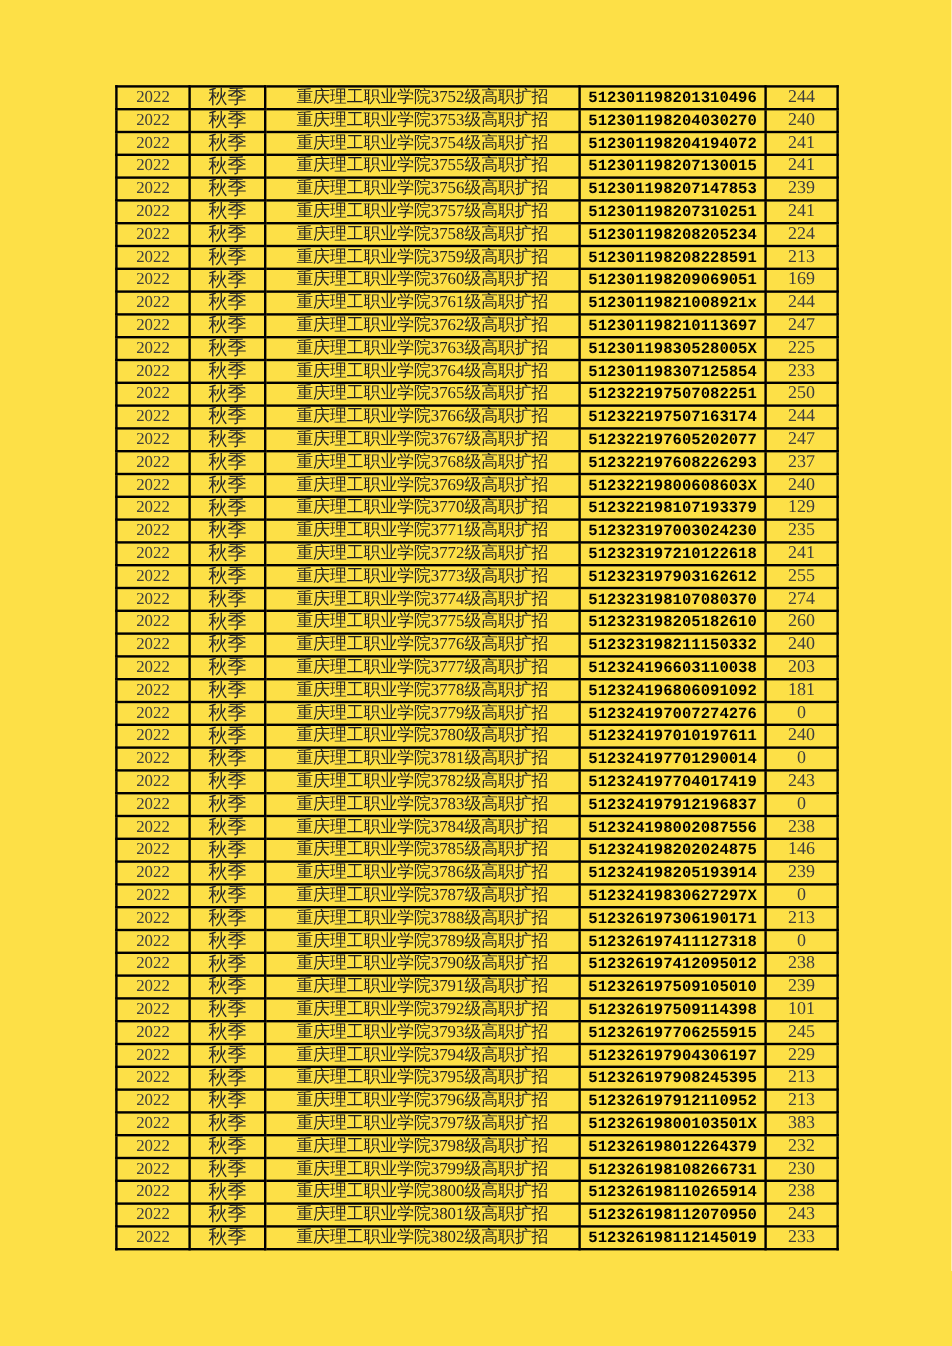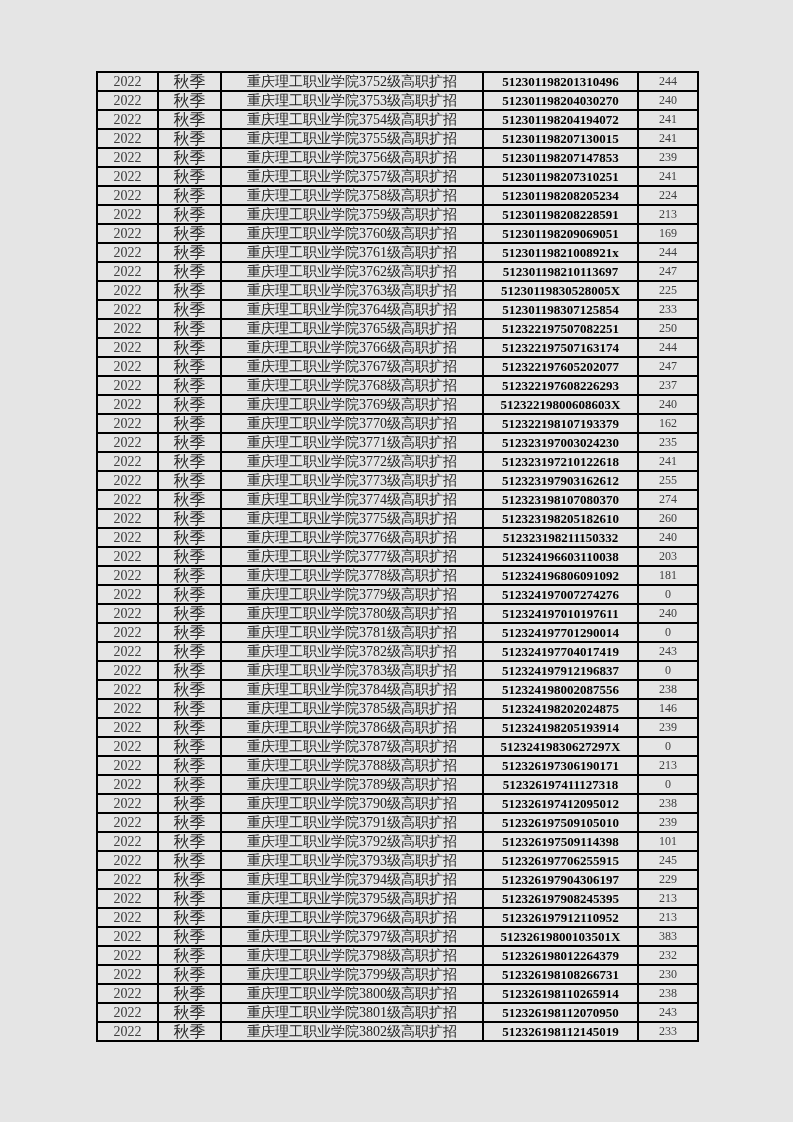--- a/index.html
+++ b/index.html
@@ -5,21 +5,21 @@
   html, body {
     margin: 0;
     padding: 0;
     background: #ffffff;
     font-family: "Liberation Serif", serif;
   }
   .page {
     position: relative;
     width: 793px;
     height: 1122px;
-    background: #e5e5e5;
+    background: #fde047;
     overflow: hidden;
   }
   .table-wrap {
     position: absolute;
     left: 96px;
     top: 71px;
   }
   table.records {
     border-collapse: collapse;
     table-layout: fixed;
@@ -44,29 +44,29 @@
     font-family: "Liberation Serif", serif;
     font-size: 16px;
     color: #2a2a2a;
   }
   td.c-school {
     font-family: Liberation Serif, serif;
     font-size: 14px;
     color: #222222;
   }
   td.c-id {
-    font-family: Liberation Serif, serif;
+    font-family: Liberation Mono, monospace;
     font-weight: 700;
     font-size: 13px;
     color: #000000;
     letter-spacing: 0px;
   }
   td.c-score {
     font-family: "Liberation Serif", serif;
-    font-size: 12px;
+    font-size: 15px;
     color: #3d3d3d;
     margin-top: 28px;
   }
 </style>
 </head>
 <body>
 
 <div class="page">
   <div class="table-wrap">
     <table class="records">
@@ -202,21 +202,21 @@
             <td class="c-season">秋季</td>
             <td class="c-school">重庆理工职业学院3769级高职扩招</td>
             <td class="c-id">51232219800608603X</td>
             <td class="c-score">240</td>
           </tr>
           <tr>
             <td class="c-year">2022</td>
             <td class="c-season">秋季</td>
             <td class="c-school">重庆理工职业学院3770级高职扩招</td>
             <td class="c-id">512322198107193379</td>
-            <td class="c-score">162</td>
+            <td class="c-score">129</td>
           </tr>
           <tr>
             <td class="c-year">2022</td>
             <td class="c-season">秋季</td>
             <td class="c-school">重庆理工职业学院3771级高职扩招</td>
             <td class="c-id">512323197003024230</td>
             <td class="c-score">235</td>
           </tr>
           <tr>
             <td class="c-year">2022</td>

